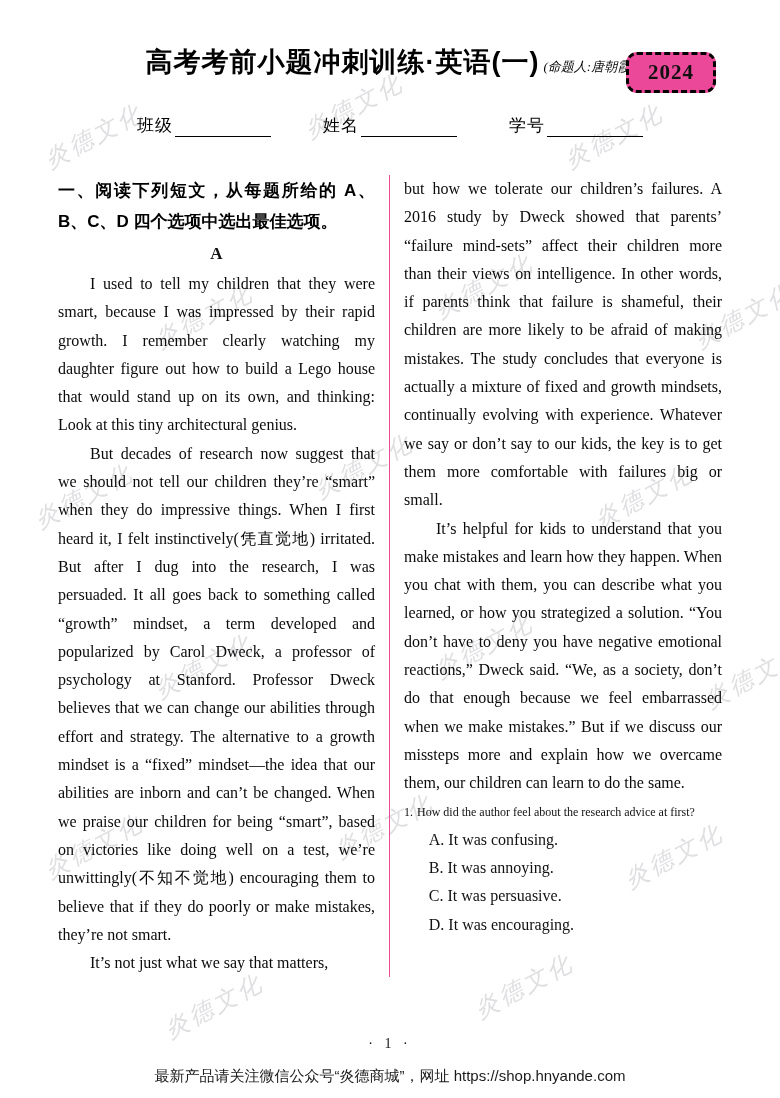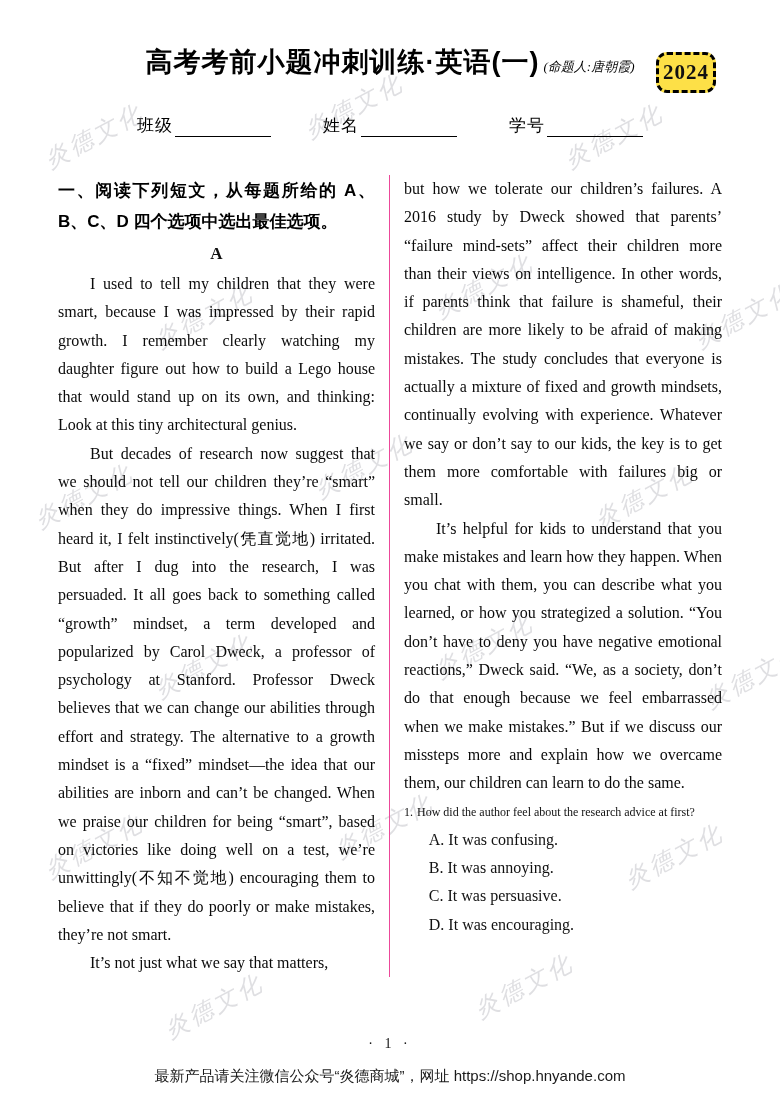--- a/index.html
+++ b/index.html
@@ -59,28 +59,28 @@
     display: inline-block;
     width: 96px;
     height: 1.1em;
     border-bottom: 1.5px solid #000;
     margin-left: 2px;
   }
   .year-badge {
     position: absolute;
     top: 52px;
     right: 64px;
-    padding: 5px 4px;
+    padding: 5px 19px;
     border: 3px dashed #000;
     border-radius: 11px;
     font-family: "Liberation Serif", serif;
     font-weight: bold;
     font-size: 21px;
     letter-spacing: 1px;
-    background: #fde047;
+    background: #ec4899;
   }
   
   .columns {
     display: flex;
     margin: 38px 58px 0 58px;
     position: relative;
   }
   .col { width: 50%; }
   .col-left  { padding-right: 14px; border-right: 1px solid #ec4899; }
   .col-right { padding-left: 14px; }

